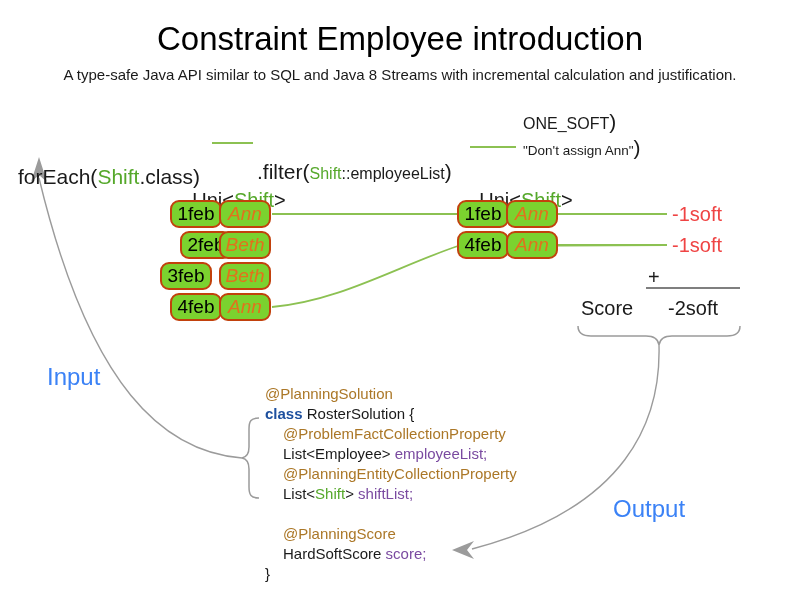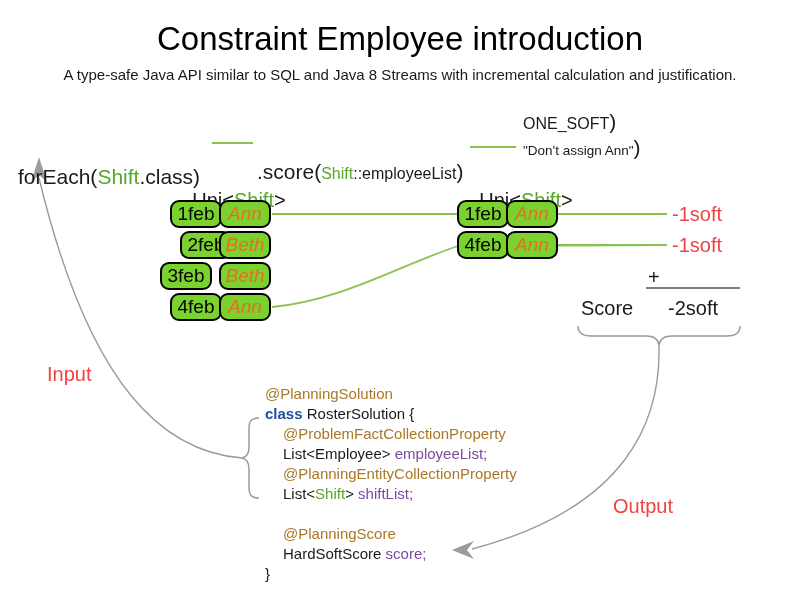--- a/index.html
+++ b/index.html
@@ -7,28 +7,28 @@
         font-family:"Liberation Sans",sans-serif;color:#1a1a1a;}
   .abs{position:absolute;}
   #title{left:0;top:20px;width:800px;text-align:center;font-size:33px;color:#000;}
   #subtitle{left:0;top:66px;width:800px;text-align:center;font-size:15px;color:#1a1a1a;}
   .pipe{display:flex;align-items:baseline;white-space:pre;font-size:21px;color:#1a1a1a;}
   .pipe .sm{font-size:16px;}
   .pipe .xs{font-size:13.5px;}
   .green-t{color:#55a82a;margin-top:36px;}
   .uni-label{font-size:20px;white-space:pre;}
   .shift-box{position:absolute;width:52px;height:28px;box-sizing:border-box;
-             border:2px solid #000000;border-radius:9px;background:#7bd22f;
+             border:2px solid #c2410c;border-radius:9px;background:#7bd22f;
              display:flex;align-items:center;justify-content:center;
              font-size:19px;}
   .date-txt{color:#000;}
   .emp-txt{color:#e2711c;font-style:italic;}
   .penalty{font-size:20px;color:#ef4444;}
   .score-txt{font-size:20px;color:#1a1a1a;}
-  .io-label{font-size:20px;color:#ef4444;text-align:right;}
+  .io-label{font-size:24px;color:#3b82f6;text-align:right;}
   #code-block{left:265px;top:384px;font-size:15px;line-height:20px;color:#1a1a1a;}
   .code-line{white-space:pre;height:20px;}
   .indent{padding-left:18px;}
   .ann{color:#ab7727;}
   .kw{color:#1d4f9e;font-weight:bold;}
   .fld{color:#7a4aa0;}
   svg{position:absolute;left:0;top:0;}
 </style>
 </head>
 <body>
@@ -58,21 +58,21 @@
   </svg>
 
   <div id="title" class="abs">Constraint Employee introduction</div>
   <div id="subtitle" class="abs">A type-safe Java API similar to SQL and Java 8 Streams with incremental calculation and justification.</div>
 
   <div class="abs pipe" style="left:18px;top:129px">
     <span>forEach(</span><span class="green-t">Shift</span><span>.class)</span>
   </div>
 
   <div class="abs pipe" style="left:257px;top:129px">
-    <span>.score(</span><span class="sm green-t">Shift</span><span class="sm">::employeeList</span><span>)</span>
+    <span>.filter(</span><span class="sm green-t">Shift</span><span class="sm">::employeeList</span><span>)</span>
   </div>
 
   <div class="abs pipe" style="left:523px;top:110px">
     <span class="sm">ONE_SOFT</span><span>)</span>
   </div>
 
   <div class="abs pipe" style="left:523px;top:136px">
     <span class="xs">"Don't assign Ann"</span><span>)</span>
   </div>
 

